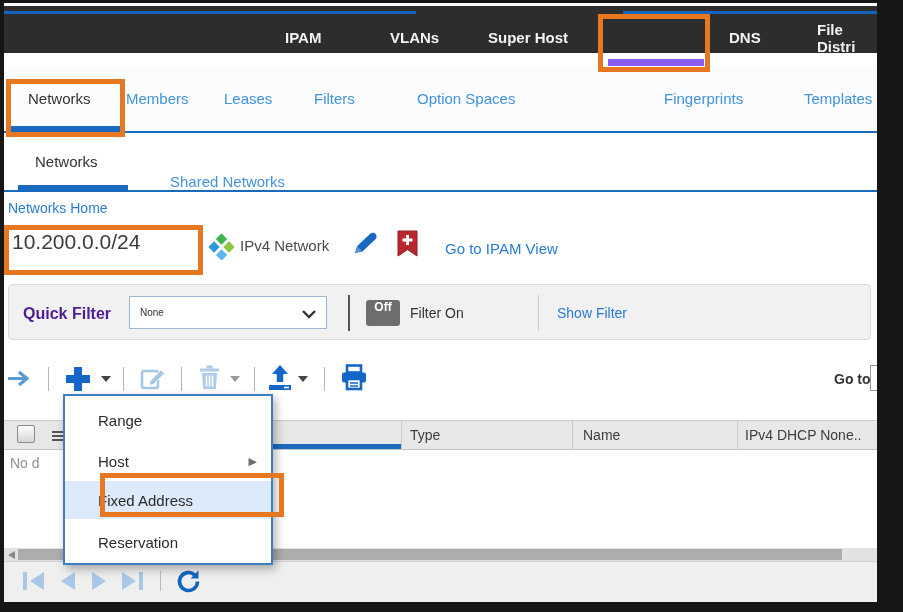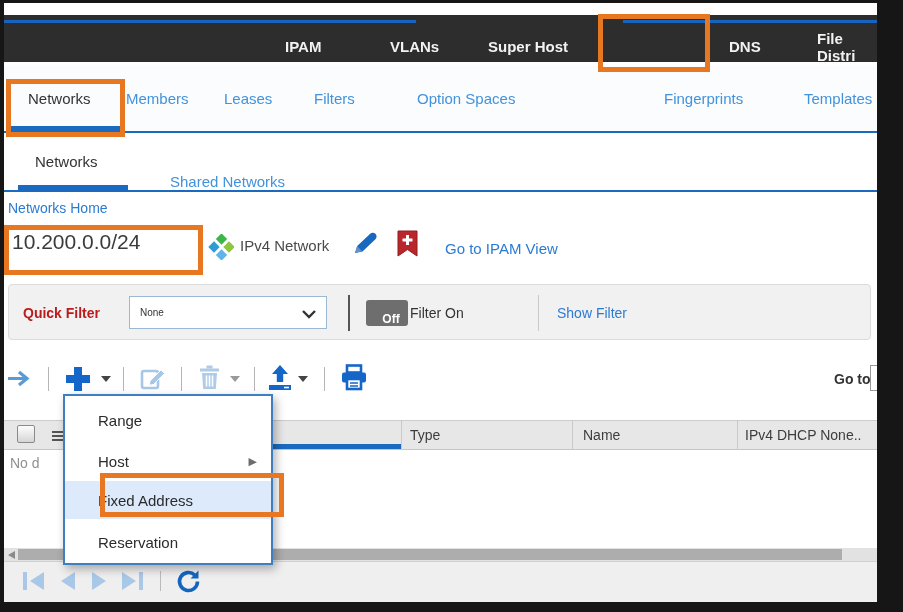--- a/index.html
+++ b/index.html
@@ -1,39 +1,39 @@
 <!DOCTYPE html>
 <html><head>
 <meta charset="utf-8">
 <style>
   html,body{margin:0;padding:0;background:#e9e9e9;font-family:"Liberation Sans",sans-serif;}
   .frame{position:relative;width:903px;height:612px;background:#161616;overflow:hidden;}
   .screen{position:absolute;left:4px;top:3px;width:873px;height:599px;background:#fff;overflow:hidden;}
   .abs{position:absolute;}
   
-  .topbar{left:0;top:12px;width:873px;height:47px;background:#2d2d2d;}
+  .topbar{left:0;top:3px;width:873px;height:47px;background:#2d2d2d;}
   .blueseg{height:3px;background:#1565c0;top:5px;}
   .toptab{top:0;height:63px;display:flex;align-items:center;color:#f2f2f2;font-size:15px;font-weight:700;}
   .toptab-active{background:#8b5cf6;color:#222;justify-content:flex-start;margin-top:36px;}
   
   .nav2{left:0;top:63px;width:873px;height:67px;background:#fbfcfd;border-bottom:2px solid #1a6bc0;box-sizing:border-box;}
   .nav2 .item{top:0;height:65px;display:flex;align-items:center;font-size:15px;color:#4292dc;}
   .nav2 .active{color:#333;}
   .underline{background:#1a6bc0;height:5px;}
   
   .tabs3{left:0;top:130px;width:873px;height:59px;background:#fff;border-bottom:2px solid #1a6bc0;box-sizing:border-box;}
   .tabs3 .item{top:0;height:57px;display:flex;align-items:center;font-size:15px;color:#4292dc;}
   .tabs3 .active{color:#333;}
   .link{color:#2b7bd3;font-size:14px;}
   .title{font-size:21px;color:#3b3b3b;}
   
   .qf{left:4px;top:281px;width:863px;height:56px;background:#f1f1f1;border:1px solid #dcdcdc;border-radius:4px;box-sizing:border-box;}
-  .qf-label{font-weight:700;font-size:14px;color:#b91c1c;}
+  .qf-label{font-weight:700;font-size:16px;color:#4c1d95;}
   .qf-select{background:#fff;border:1px solid #9cb8d4;box-sizing:border-box;font-size:10px;color:#333;display:flex;align-items:center;}
-  .off-badge{background:#6e6e6e;color:#fff;font-size:12px;font-weight:700;border-radius:3px;display:flex;align-items:flex-end;justify-content:center;padding-left:8px;}
+  .off-badge{background:#6e6e6e;color:#fff;font-size:12px;font-weight:700;border-radius:3px;display:flex;align-items:flex-start;justify-content:center;}
   .vdiv{width:2px;background:#555;}
   .vdiv2{width:1px;background:#c9c9c9;}
   .sep{width:1px;height:24px;background:#b5b5b5;top:364px;}
   
   .thead{left:0;top:417px;width:873px;height:30px;background:#e7e7e7;border-top:1px solid #cccccc;border-bottom:1px solid #c6c6c6;box-sizing:border-box;}
   .coldiv{top:417px;width:1px;height:30px;background:#c9c9c9;}
   .colhdr{top:424px;font-size:14px;color:#3d3d3d;}
   .checkbox{width:16px;height:16px;background:linear-gradient(#fdfdfd,#d6d6d6);border:1px solid #8a8a8a;border-radius:2px;}
   .burger div{width:12px;height:2px;background:#555;margin:2px 0;}
   

